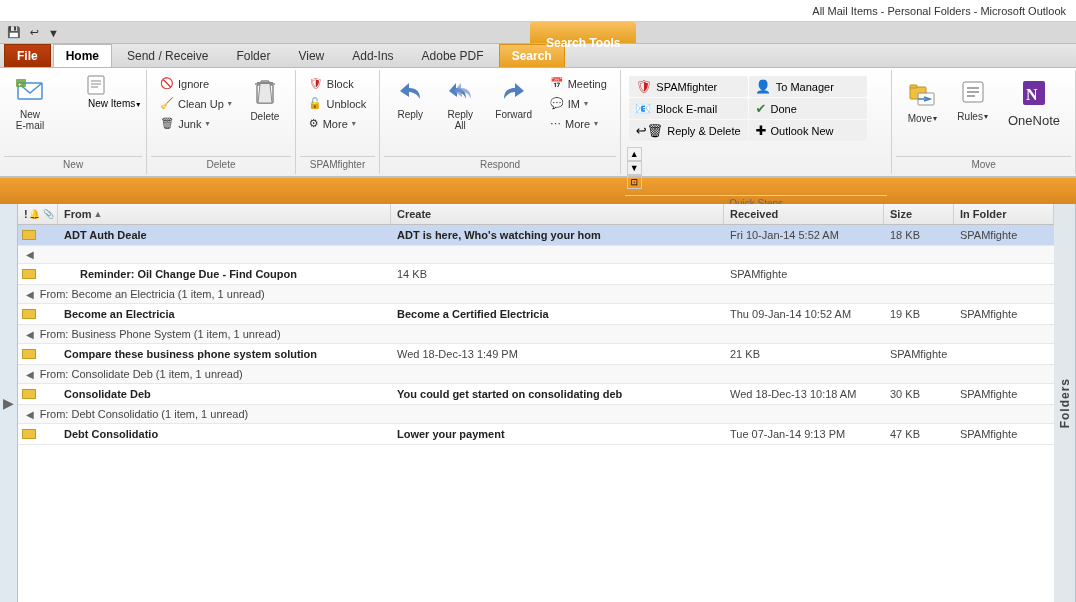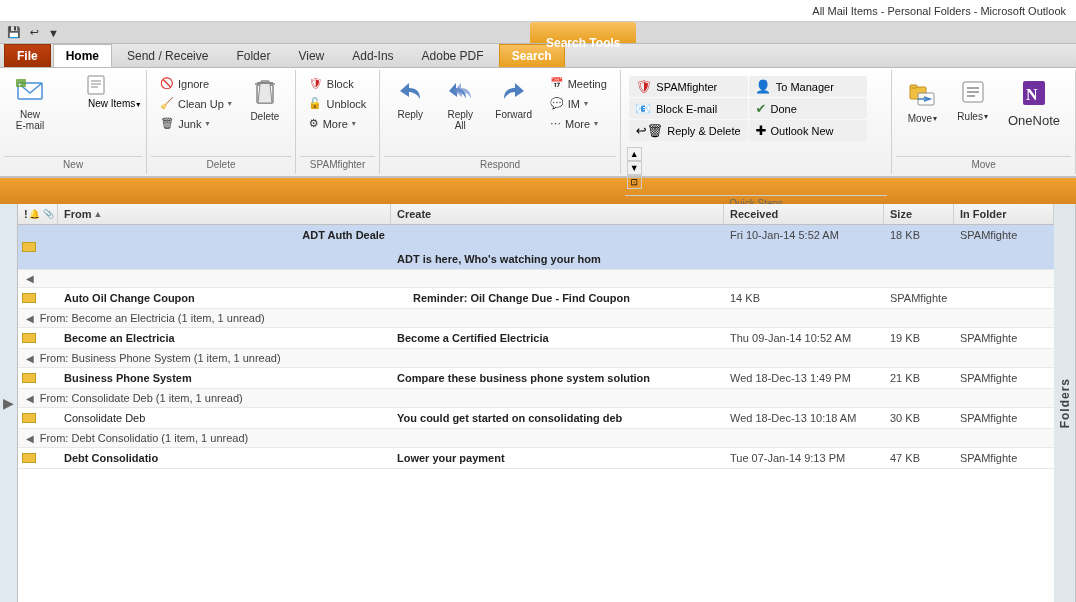--- a/index.html
+++ b/index.html
@@ -555,35 +555,34 @@
       </div>
       <div class="email-list-header-cell">
         <span>In Folder</span>
       </div>
     </div>
 
     <div class="email-row selected unread">
       <div class="email-cell icons-cell">
         <span class="email-icon"></span>
       </div>
-      <div class="email-cell sender-cell" style="font-weight:bold;text-align:right;">ADT Auth Deale</div>
-      <div class="email-cell subject-cell" style="font-weight:bold;margin-top:24px;">ADT is here, Who's watching your hom</div>
+      <div class="email-cell sender-cell" style="font-weight:bold;">ADT Auth Deale</div>
+      <div class="email-cell subject-cell" style="font-weight:bold;">ADT is here, Who's watching your hom</div>
       <div class="email-cell received-cell">Fri 10-Jan-14 5:52 AM</div>
       <div class="email-cell size-cell">18 KB</div>
       <div class="email-cell folder-cell">SPAMfighte</div>
     </div>
 
     <div class="email-group-header">
       <span class="group-arrow">◀</span>
     </div>
     <div class="email-row unread">
       <div class="email-cell icons-cell">
         <span class="email-icon"></span>
       </div>
-      <div class="email-cell sender-cell" style="font-weight:bold;">Auto Oil Change Coupon</div>
       <div class="email-cell subject-cell" style="font-weight:bold;margin-left:16px;">Reminder: Oil Change Due - Find Coupon</div>
       <div class="email-cell size-cell">14 KB</div>
       <div class="email-cell folder-cell">SPAMfighte</div>
     </div>
 
     <div class="email-group-header">
       <span class="group-arrow">◀</span>
       <span>From: Become an Electricia (1 item, 1 unread)</span>
     </div>
     <div class="email-row unread">
@@ -598,36 +597,35 @@
     </div>
 
     <div class="email-group-header">
       <span class="group-arrow">◀</span>
       <span>From: Business Phone System (1 item, 1 unread)</span>
     </div>
     <div class="email-row unread">
       <div class="email-cell icons-cell">
         <span class="email-icon"></span>
       </div>
-      <div class="email-cell sender-cell" style="font-weight:bold;">Business Phone System</div>
       <div class="email-cell subject-cell" style="font-weight:bold;">Compare these business phone system solution</div>
       <div class="email-cell received-cell">Wed 18-Dec-13 1:49 PM</div>
       <div class="email-cell size-cell">21 KB</div>
       <div class="email-cell folder-cell">SPAMfighte</div>
     </div>
 
     <div class="email-group-header">
       <span class="group-arrow">◀</span>
       <span>From: Consolidate Deb (1 item, 1 unread)</span>
     </div>
     <div class="email-row unread">
       <div class="email-cell icons-cell">
         <span class="email-icon"></span>
       </div>
-      <div class="email-cell sender-cell" style="font-weight:normal;">Consolidate Deb</div>
+      <div class="email-cell sender-cell" style="font-weight:bold;">Consolidate Deb</div>
       <div class="email-cell subject-cell" style="font-weight:bold;">You could get started on consolidating deb</div>
       <div class="email-cell received-cell">Wed 18-Dec-13 10:18 AM</div>
       <div class="email-cell size-cell">30 KB</div>
       <div class="email-cell folder-cell">SPAMfighte</div>
     </div>
 
     <div class="email-group-header">
       <span class="group-arrow">◀</span>
       <span>From: Debt Consolidatio (1 item, 1 unread)</span>
     </div>

